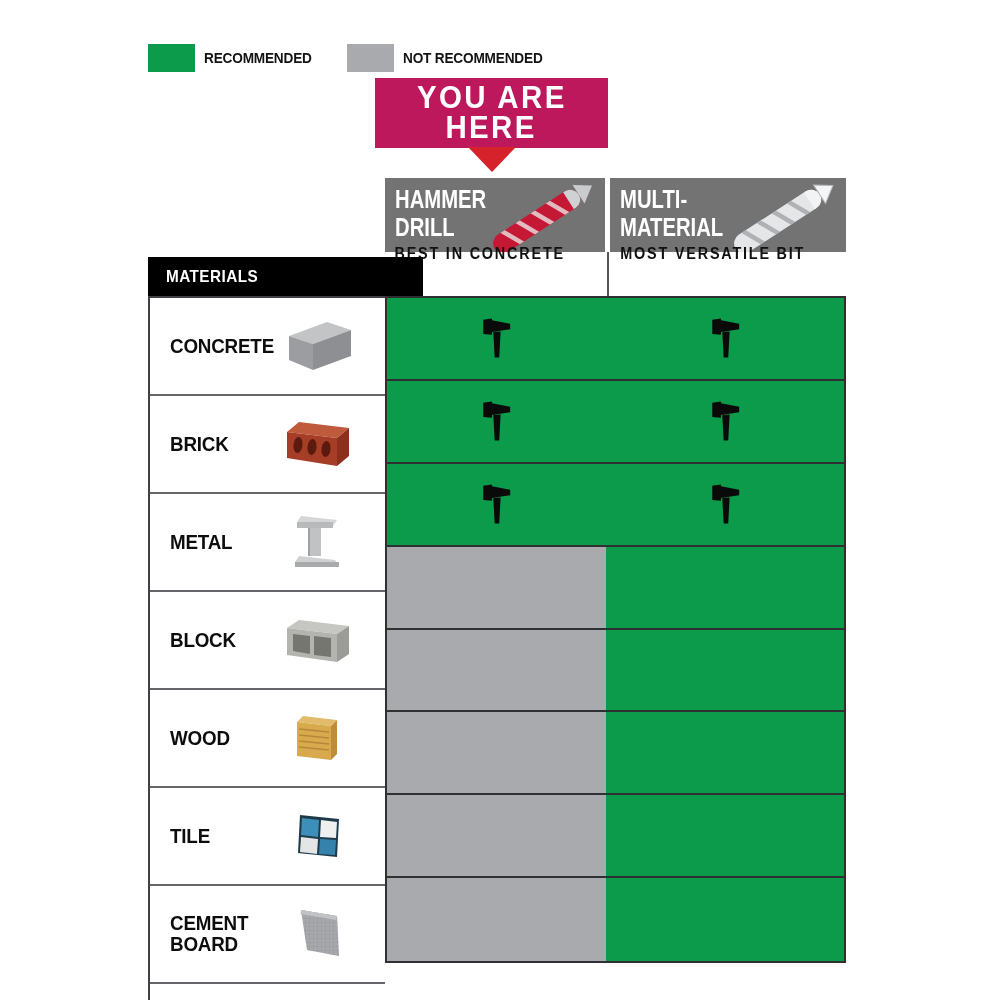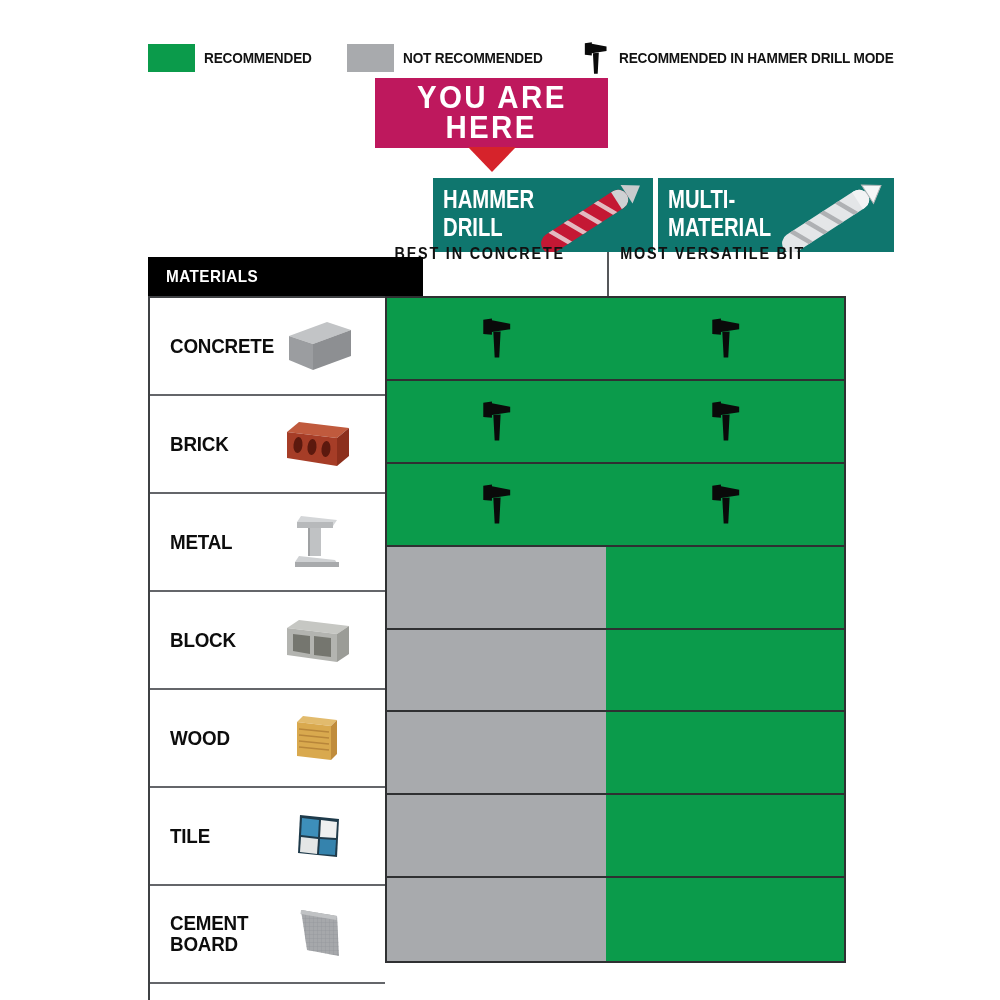--- a/index.html
+++ b/index.html
@@ -20,21 +20,21 @@
   
   .banner{position:absolute;left:375px;top:78px;width:233px;height:70px;background:#be185d;
           display:flex;flex-direction:column;align-items:center;justify-content:center;}
   .banner-line{color:#fff;font-weight:bold;font-size:31px;letter-spacing:2.5px;line-height:30px;
                transform:scaleX(0.95);white-space:nowrap;}
   .banner-arrow{position:absolute;left:468px;top:147px;width:0;height:0;
                 border-left:24px solid transparent;border-right:24px solid transparent;
                 border-top:25px solid #d6232b;}
 
   
-  .col-header{position:absolute;top:178px;height:74px;background:#0f766e;overflow:hidden;margin-left:48px;}
+  .col-header{position:absolute;top:178px;height:74px;background:#737373;overflow:hidden;}
   .col-header.h1{left:385px;width:220px;}
   .col-header.h2{left:610px;width:236px;}
   .col-title{position:absolute;left:10px;top:7px;color:#fff;font-weight:bold;font-size:26px;
              line-height:28px;transform:scaleX(0.78);transform-origin:left top;white-space:nowrap;z-index:2;}
   .bit-svg{position:absolute;right:-10px;top:-2px;}
 
   
   .sub-header{position:absolute;top:240px;height:27px;display:flex;align-items:center;}
   .sub-header.s1{left:385px;width:220px;}
   .sub-header.s2{left:610px;width:236px;}
@@ -76,26 +76,20 @@
     <div class="legend-item">
       <div class="legend-swatch green"></div>
       <span class="legend-label">RECOMMENDED</span>
     </div>
     <div class="legend-gap1"></div>
     <div class="legend-item">
       <div class="legend-swatch gray"></div>
       <span class="legend-label">NOT RECOMMENDED</span>
     </div>
     <div class="legend-gap2"></div>
-    <div class="legend-item">
-      <svg class="legend-hammer" viewBox="0 0 34 46">
-        <path d="M2.5 3 L12 1.5 L12 19.5 L2.5 18.5 Z M12 3.5 L32 7.5 L32 13.5 L12 16.5 Z M13.5 16.5 L21.5 16 L20 44.5 L15 44.5 Z" fill="#0a0a0a"></path>
-      </svg>
-      <span class="legend-label">RECOMMENDED IN HAMMER DRILL MODE</span>
-    </div>
   </div>
 
   <div class="banner">
     <span class="banner-line">YOU ARE</span>
     <span class="banner-line">HERE</span>
   </div>
   <div class="banner-arrow"></div>
 
   <div class="col-header h1">
     <div class="col-title">

